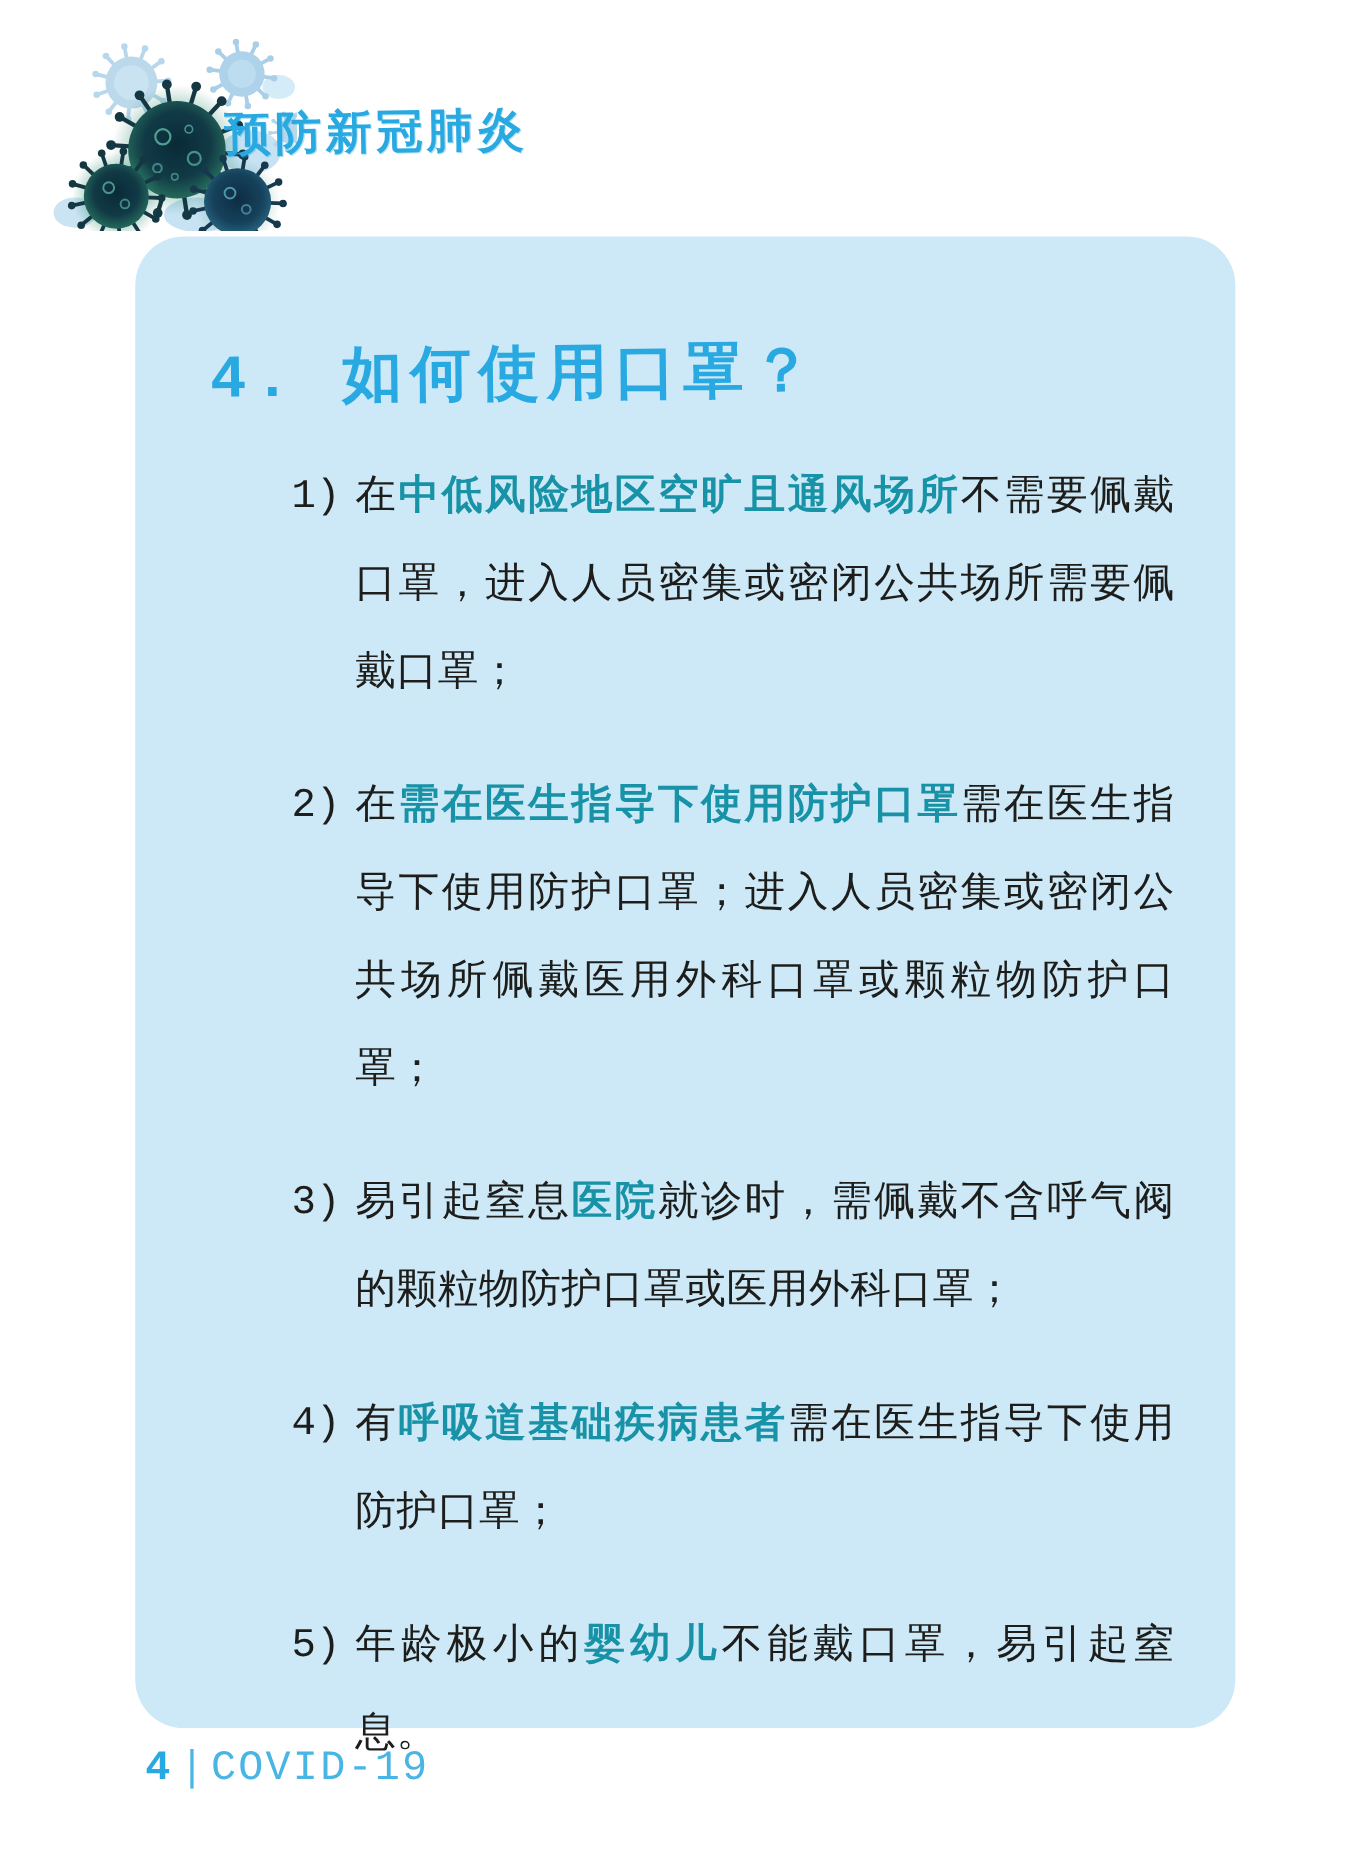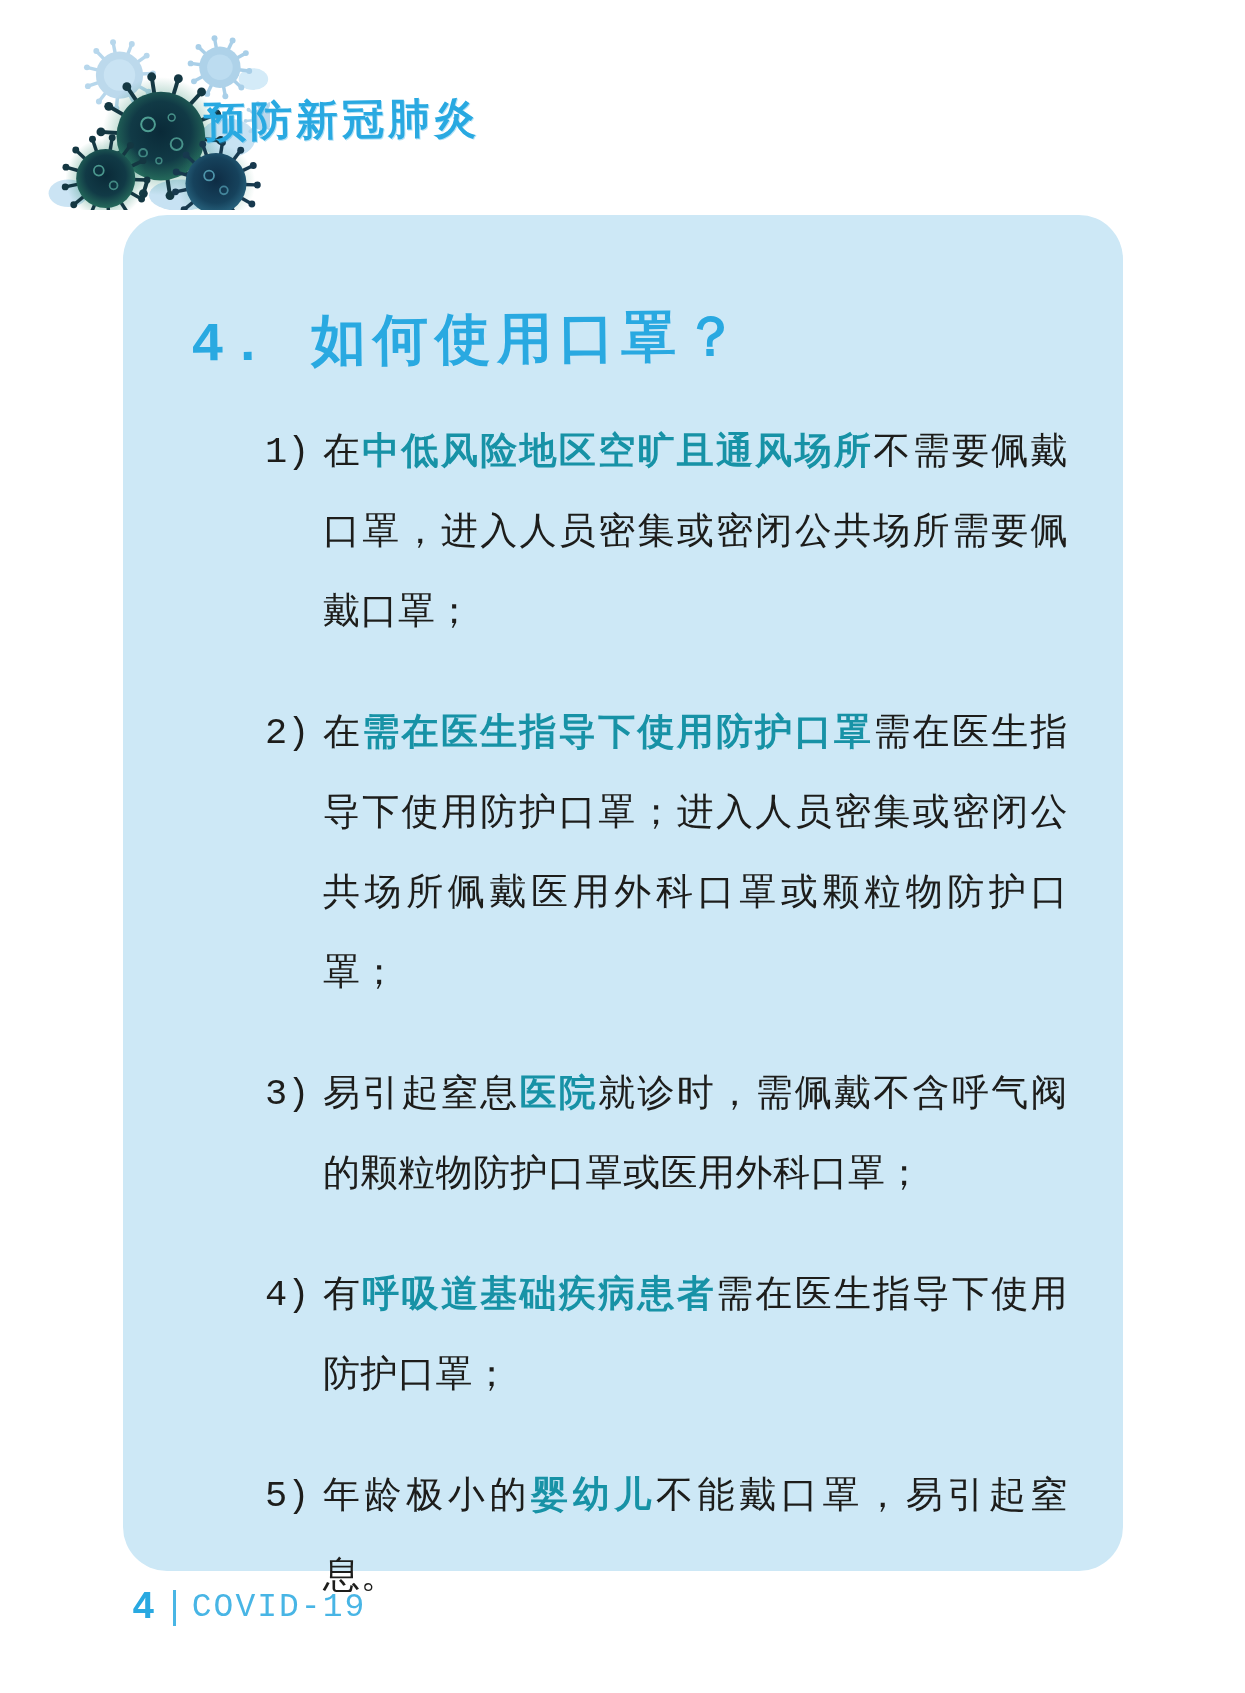--- a/index.html
+++ b/index.html
@@ -79,21 +79,21 @@
     font-size:38px; font-weight:bold;
     color:var(--accent);
   }
   .footer-divider {
     width:3px; height:36px;
     background:var(--accent);
     opacity:.85;
     margin:0 16px 0 18px;
   }
   .doc-label {
-    font-size:33px;
+    font-size:38px;
     color:var(--accent);
     letter-spacing:2px;
     opacity:.85;
   }
 </style>
 </head>
 <body>
 
 <div class="page">
 

